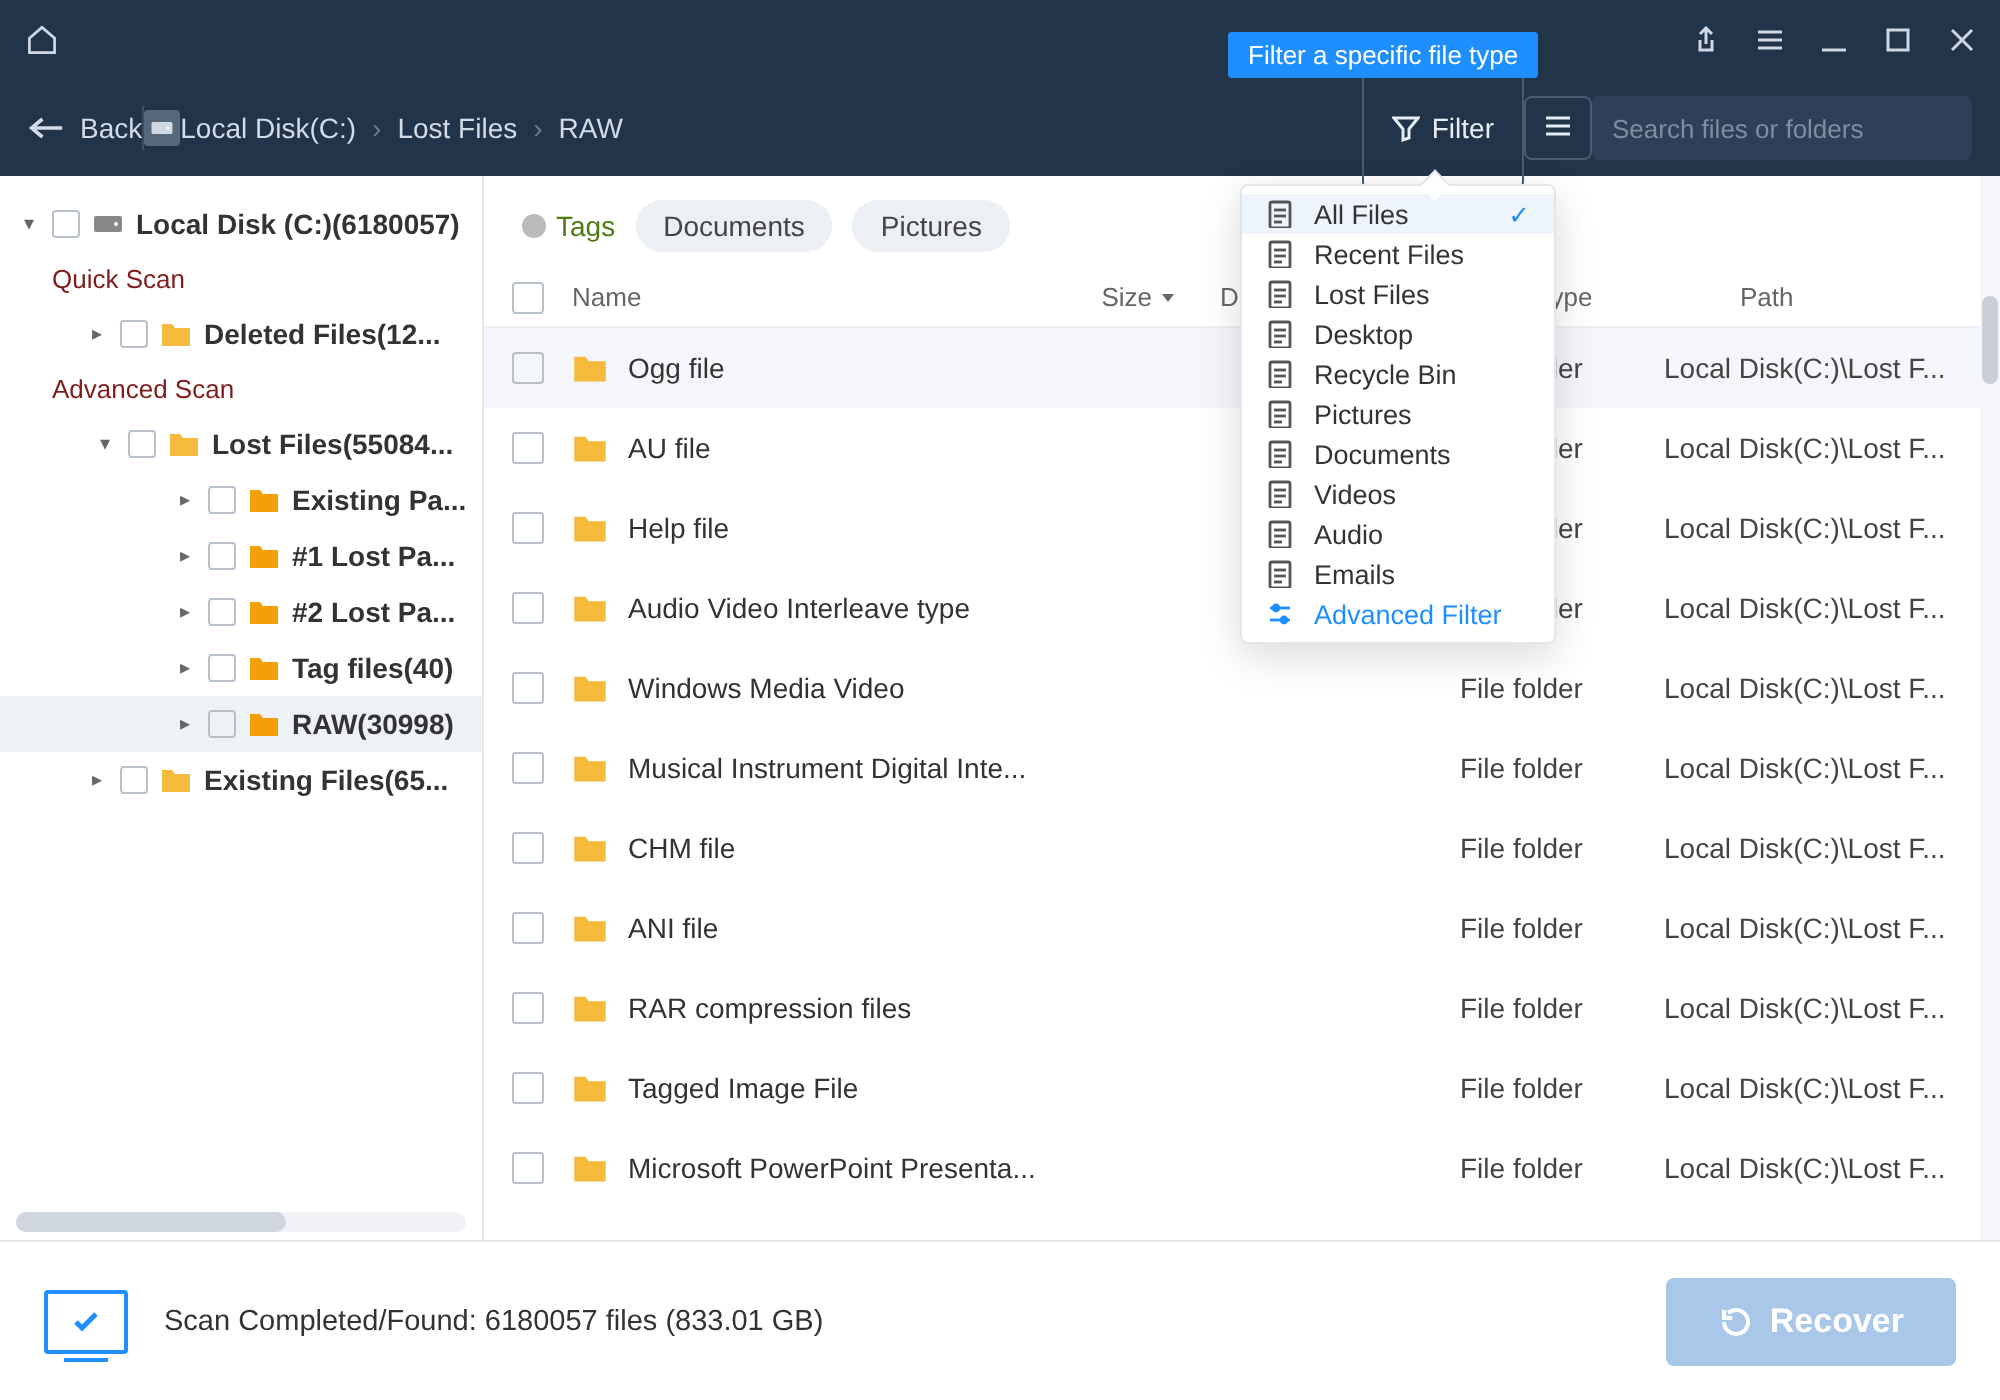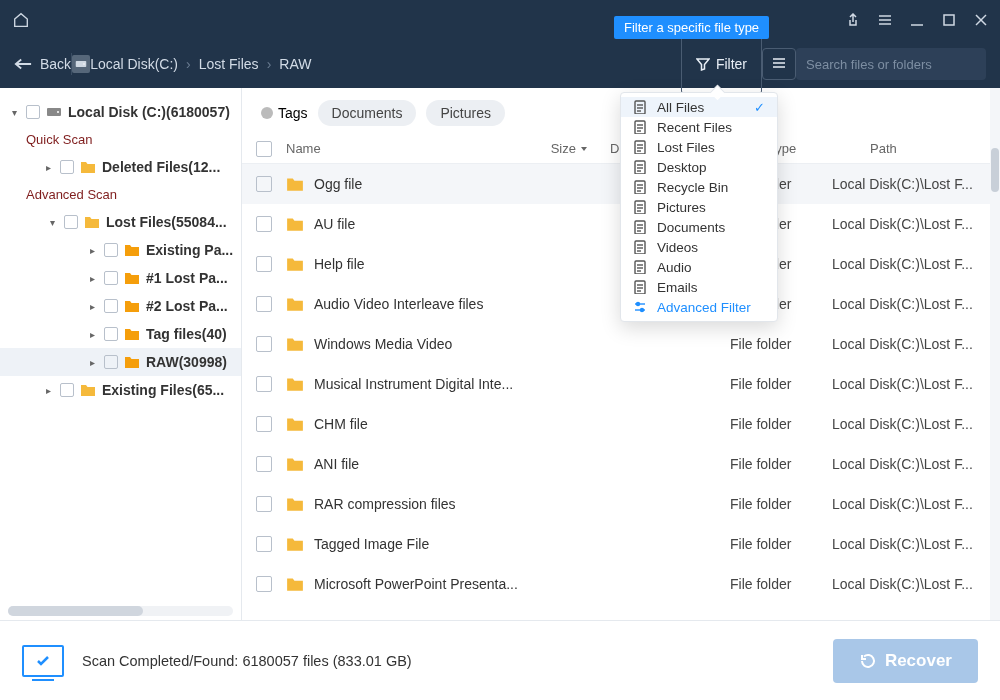--- a/index.html
+++ b/index.html
@@ -48,21 +48,21 @@
 .pad0 { padding-left: 8px; }
 .pad1 { padding-left: 42px; }
 .pad2 { padding-left: 46px; }
 .pad3 { padding-left: 86px; }
 .hscroll { position: absolute; bottom: 4px; left: 8px; right: 8px; height: 10px; background: #f0f2f5; border-radius: 5px; }
 .hscroll .thumb { width: 60%; height: 100%; background: #d0d6de; border-radius: 5px; }
 
 
 .main { flex: 1; position: relative; display: flex; flex-direction: column; }
 .pillbar { display: flex; align-items: center; gap: 10px; padding: 12px 18px 8px 18px; font-size: 14px; }
-.pillbar .tagslabel { color: #000000; display:flex; align-items:center; gap:4px;}
+.pillbar .tagslabel { color: #4d7c0f; display:flex; align-items:center; gap:4px;}
 .pillbar .tagslabel svg { width:14px;height:14px;fill:#bbb; }
 .pill { background: #eceff3; border-radius: 14px; padding: 5px 14px; color: #444; cursor: pointer; }
 
 .thead { display: flex; align-items: center; height: 30px; border-bottom: 1px solid #eceff3; padding-left: 14px; font-size: 13px; color: #666; }
 .thead .cb, .row .cb { width: 16px; height: 16px; border: 1px solid #b8c0cb; border-radius: 2px; margin-right: 14px; flex-shrink:0; }
 .col-name { width: 212px; }
 .col-size { width: 90px; display:flex; align-items:center; justify-content:flex-end; gap:4px; }
 .col-size svg { width:8px;height:8px;fill:#666;}
 .col-date { width: 160px; padding-left: 22px; }
 .col-type { width: 102px; }
@@ -335,21 +335,21 @@
     <span class="name">Help file</span>
     <span class="gap"></span>
     <span class="type">File folder</span>
     <span class="path">Local Disk(C:)\Lost F...</span>
         </div>
         <div class="row">
           <span class="cb"></span>
     <svg class="ficon folder-y" viewBox="0 0 16 16">
             <use href="#folder"></use>
           </svg>
-    <span class="name">Audio Video Interleave files</span>
+    <span class="name">Audio Video Interleave type</span>
     <span class="gap"></span>
     <span class="type">File folder</span>
     <span class="path">Local Disk(C:)\Lost F...</span>
         </div>
         <div class="row">
           <span class="cb"></span>
     <svg class="ficon folder-y" viewBox="0 0 16 16">
             <use href="#folder"></use>
           </svg>
     <span class="name">Windows Media Video</span>

